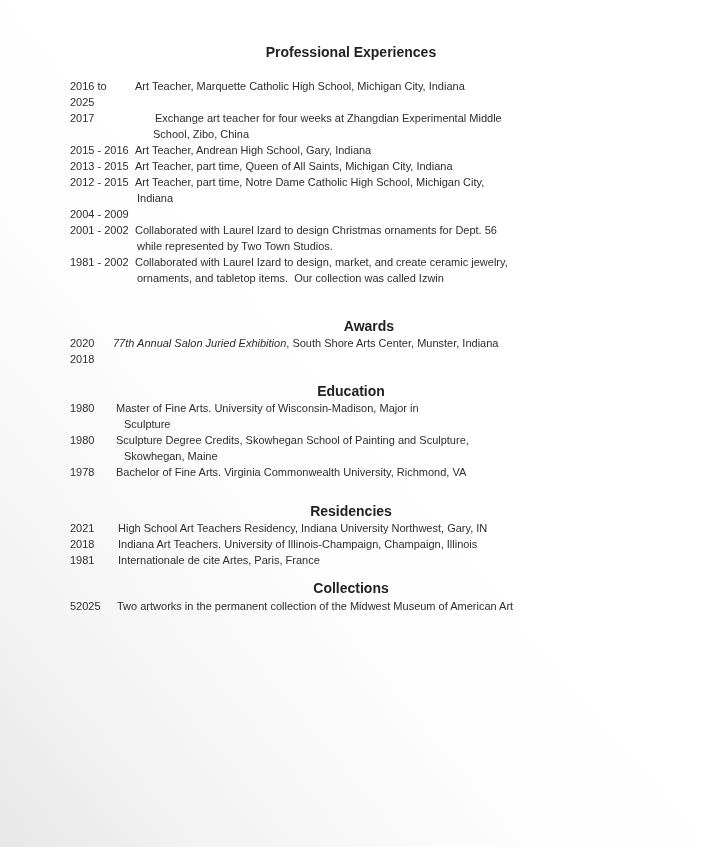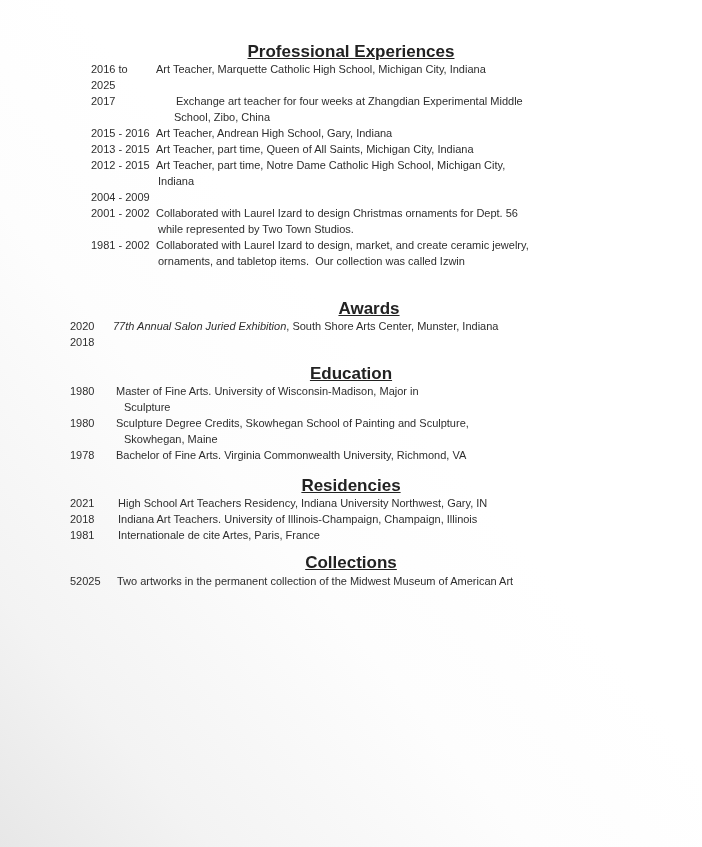--- a/index.html
+++ b/index.html
@@ -11,25 +11,24 @@
   .page{
     position:relative;
     width:702px;height:847px;
     overflow:hidden;
     background:linear-gradient(to top right,#e7e7e7 0%,#f3f3f3 15%,#fdfdfd 38%,#ffffff 55%);
     color:#2e2e2e;
   }
   .sec-heading{
     margin:0;
     text-align:center;
-    font-size:17px;
+    font-size:14px;
     font-weight:bold;
     line-height:16px;
     color:#222222;
-    text-decoration:underline;
   }
   .rows{margin:0;padding:0;}
   .row{
     display:flex;
     font-size:11px;
     line-height:16px;
     white-space:pre-wrap;
   }
   .yr{flex:0 0 auto;}
   .tx{flex:1 1 auto;}
@@ -39,26 +38,26 @@
   .sec-education    .yr{margin-left:70px;width:46px;}
   .sec-residencies  .yr{margin-left:70px;width:48px;}
   .sec-collections  .yr{margin-left:70px;width:47px;}
   .ind20{padding-left:20px;}
   .ml137{margin-left:137px;}
   .ml153{margin-left:153px;text-align:center;}
   .ml124{margin-left:124px;}
   .it{font-style:italic;}
   
   .sec-professional .sec-heading{margin-top:44px;}
-  .sec-professional .rows{margin-top:1px;padding-left:21px;}
+  .sec-professional .rows{margin-top:18px;}
   .sec-awards .sec-heading{margin-top:32px;padding-left:36px;}
   .sec-awards .rows{margin-top:1px;}
   .sec-education .sec-heading{margin-top:16px;}
   .sec-education .rows{margin-top:1px;}
-  .sec-residencies .sec-heading{margin-top:15px;}
+  .sec-residencies .sec-heading{margin-top:23px;}
   .sec-residencies .rows{margin-top:1px;}
   .sec-collections .sec-heading{margin-top:12px;}
   .sec-collections .rows{margin-top:2px;}
 </style>
 </head>
 <body>
 
 <div class="page">
 
   <section class="sec-professional">

